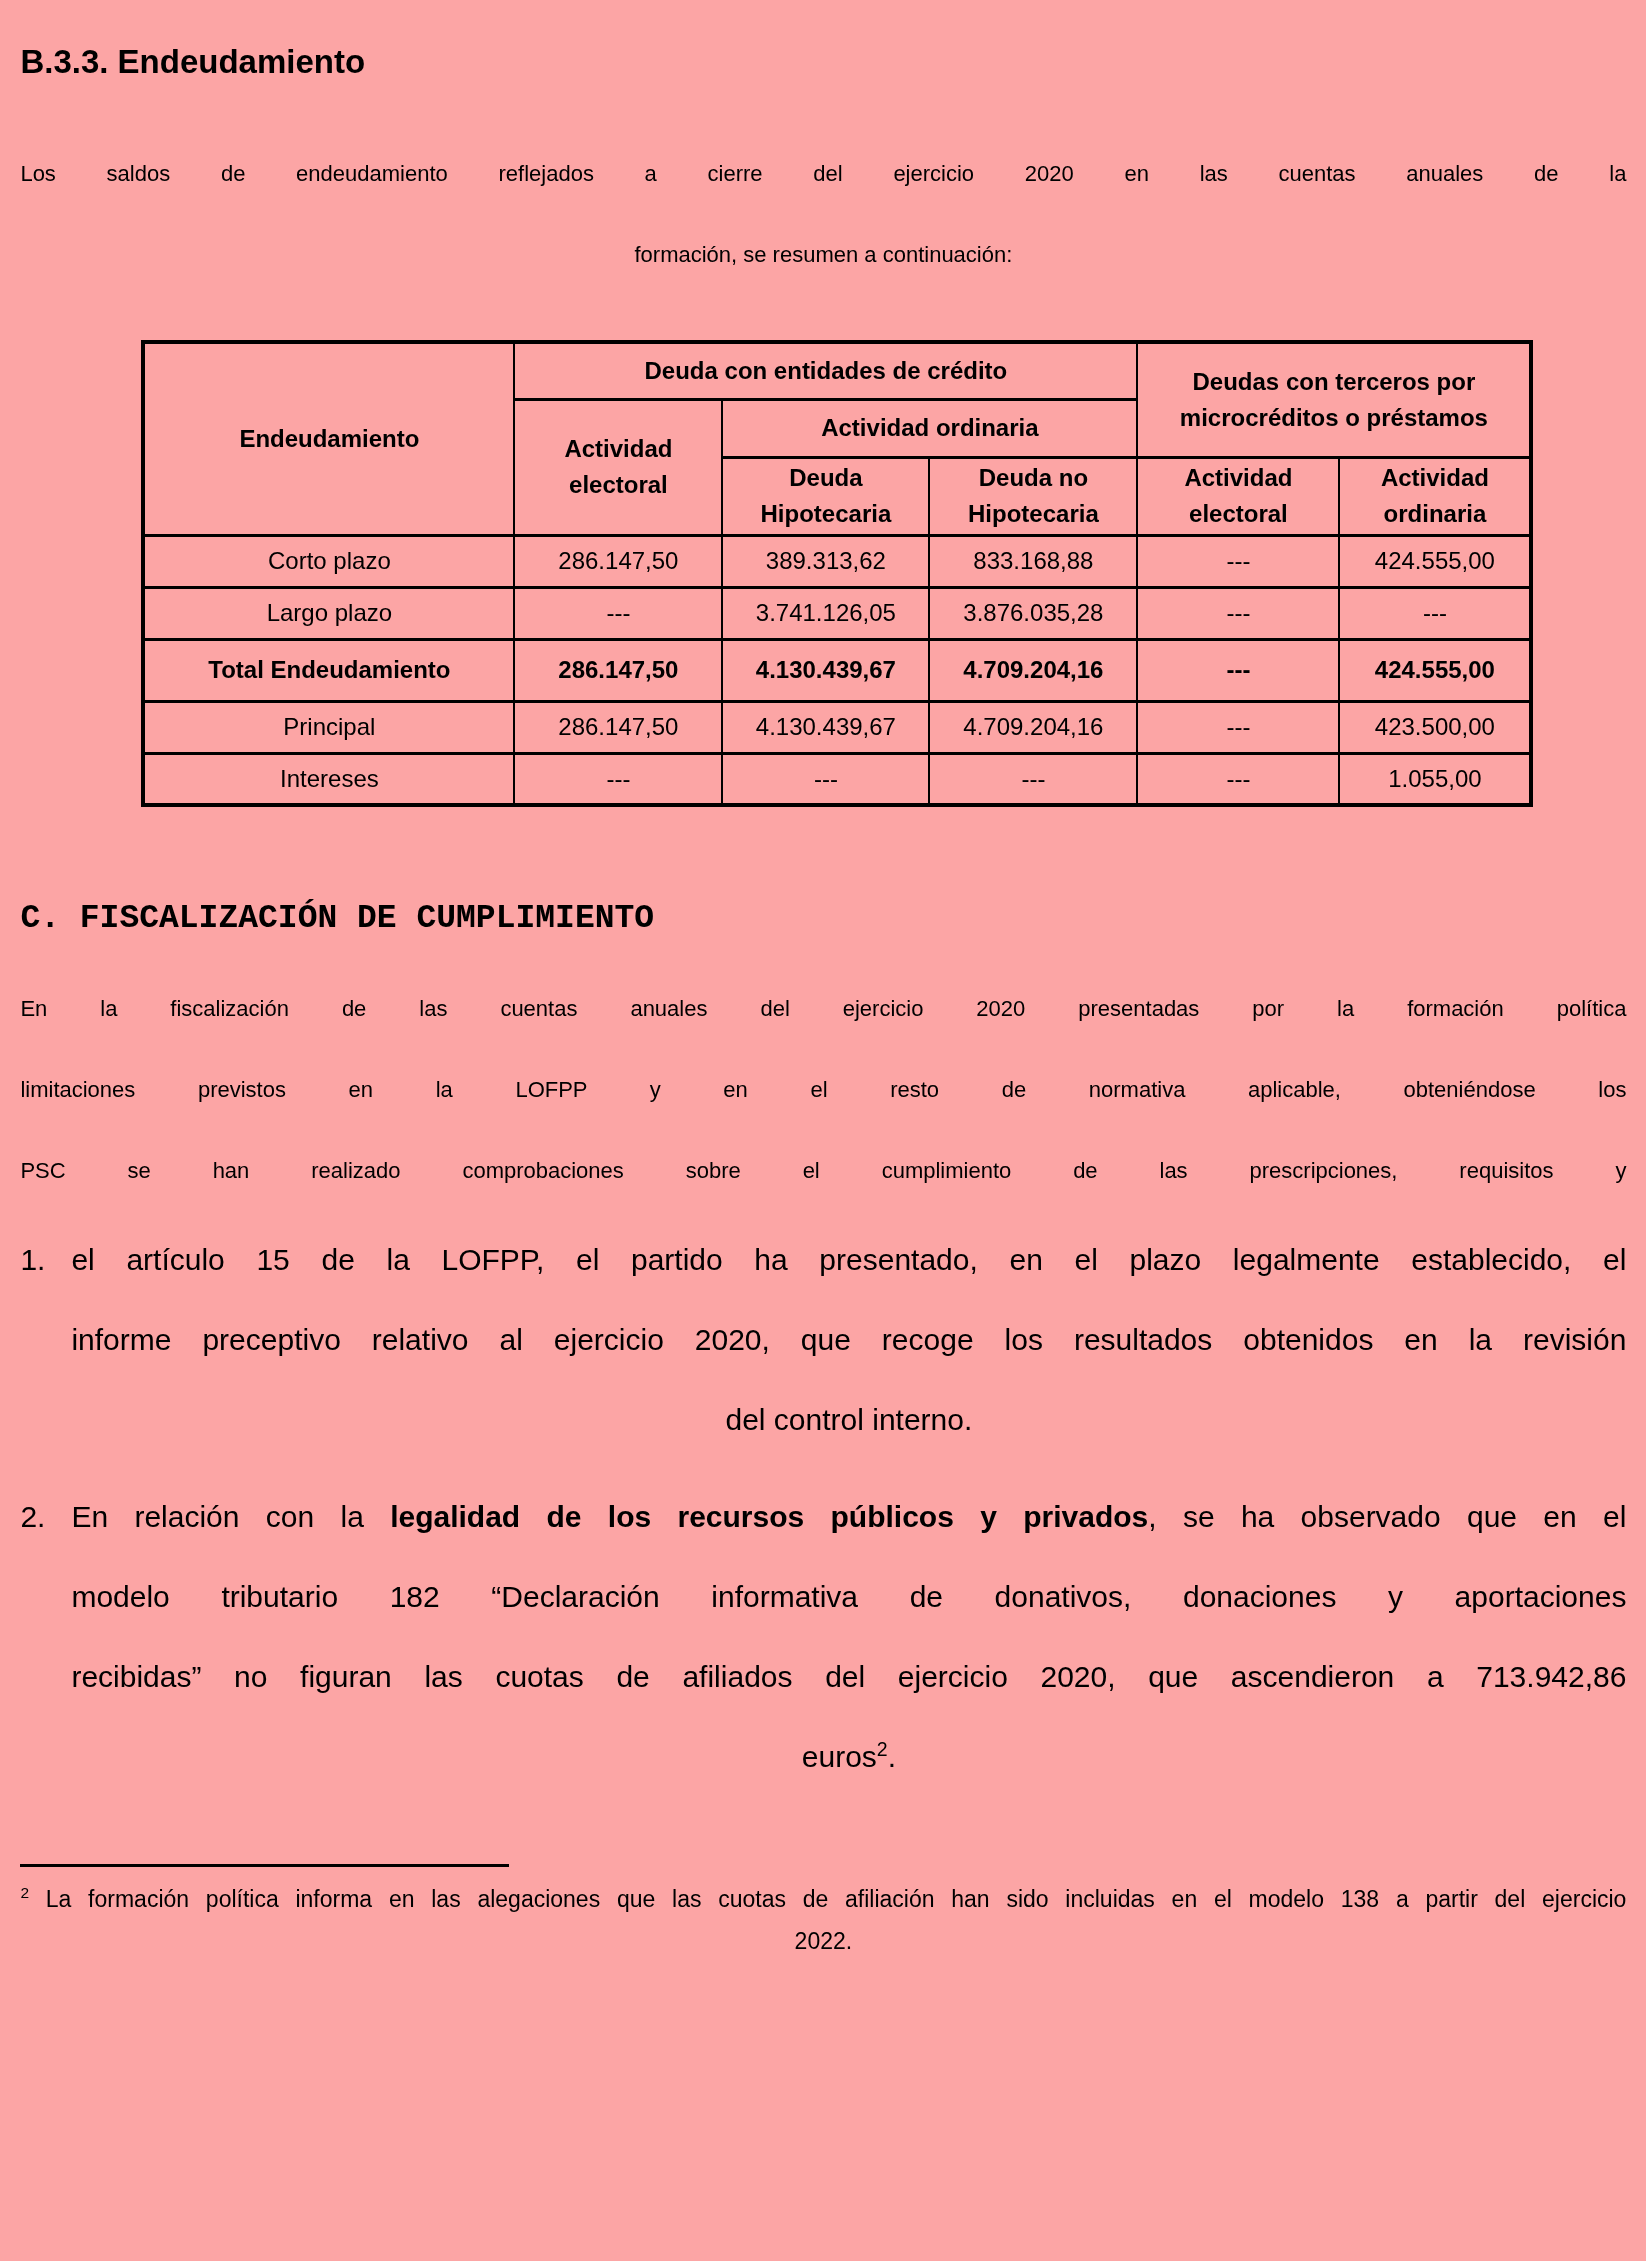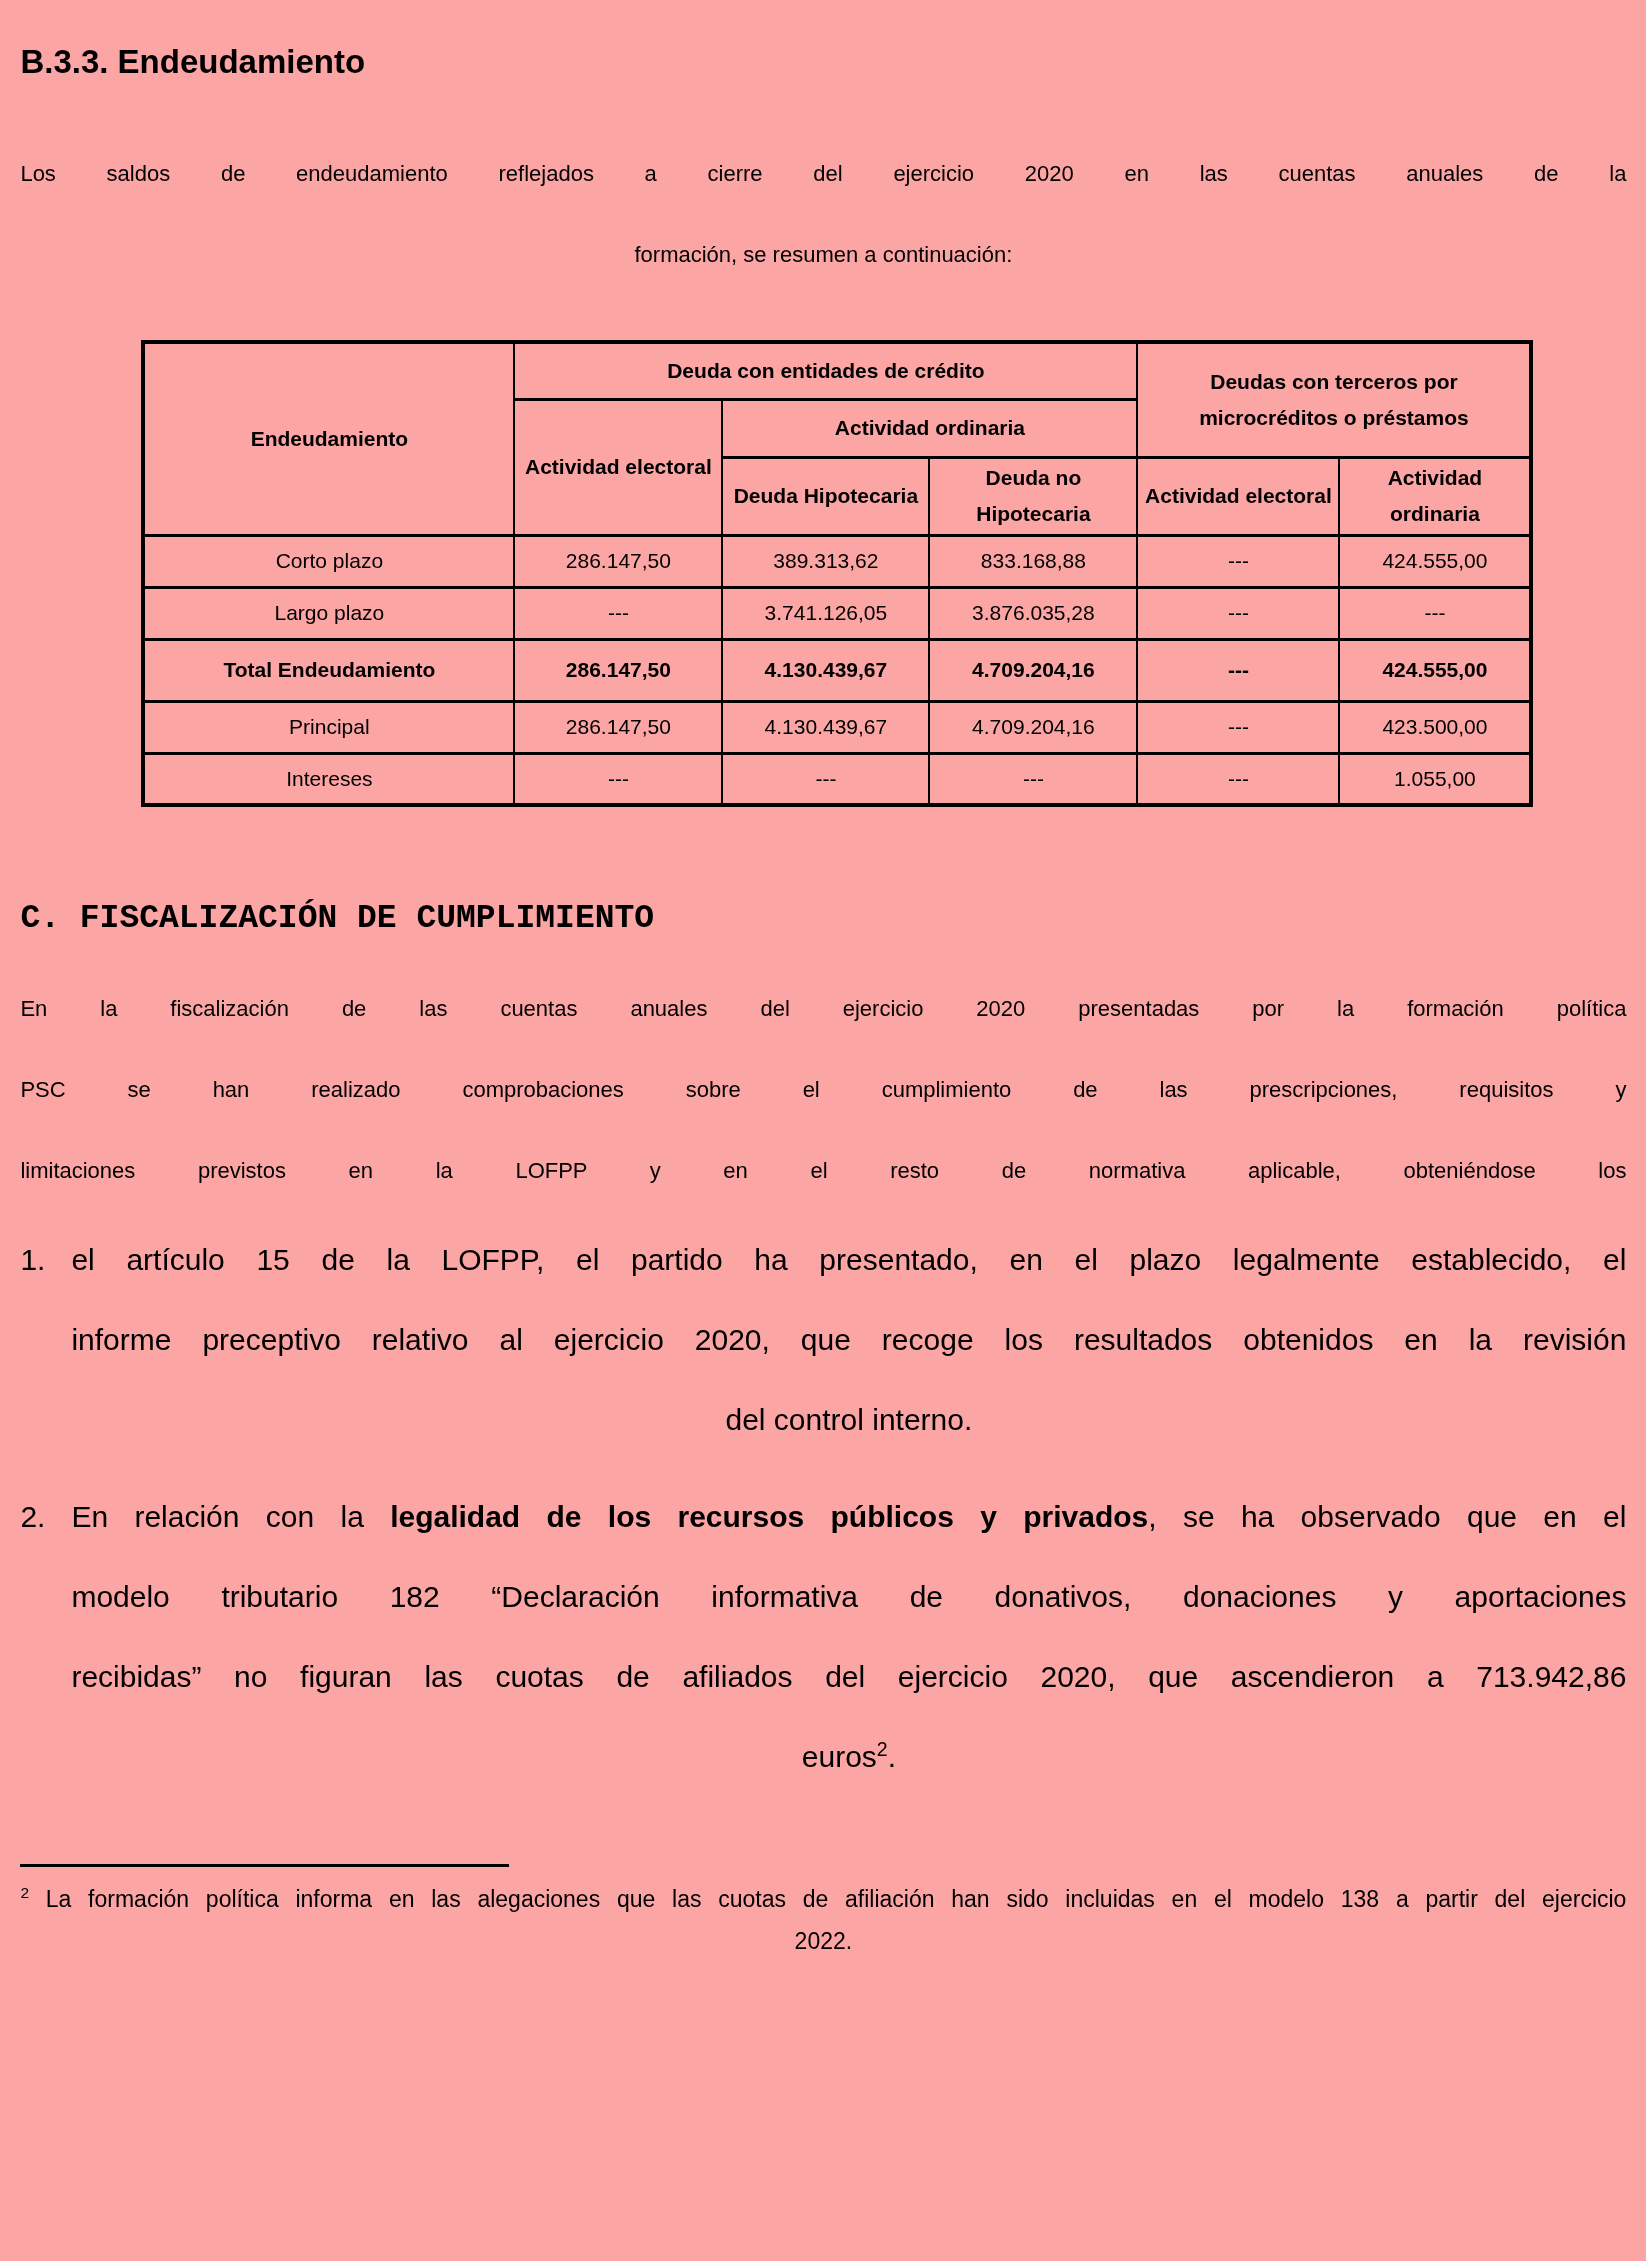--- a/index.html
+++ b/index.html
@@ -32,21 +32,21 @@
 
   
   table.debt {
     margin-top:45px; margin-left:121px;
     border-collapse:collapse; table-layout:fixed; width:1387px;
     border:4.1px solid #000;
   }
   table.debt td {
     border:2.4px solid #000; border-top-width:3.3px; border-bottom-width:3.3px;
     text-align:center; vertical-align:middle;
-    font-size:21px; line-height:36px; padding:1.6px 3.3px; overflow:hidden;
+    font-size:24px; line-height:36px; padding:1.6px 3.3px; overflow:hidden;
   }
   table.debt td.th { font-weight:bold; }
   tr.hr1 { height:57px; }
   tr.hr2 { height:58px; }
   tr.hr3 { height:68px; }
   tr.dr  { height:52px; }
   tr.dr-total { height:62px; }
   tr.dr-total td { font-weight:bold; }
 
   
@@ -133,22 +133,22 @@
         <td>---</td>
         <td>1.055,00</td>
       </tr>
     </tbody>
       </table>
 
     <div class="h1 h-c">C. FISCALIZACIÓN DE CUMPLIMIENTO</div>
 
     <div class="para para-c">
       <div class="ln jline">En la fiscalización de las cuentas anuales del ejercicio 2020 presentadas por la formación política</div>
+      <div class="ln jline">limitaciones previstos en la LOFPP y en el resto de normativa aplicable, obteniéndose los</div>
       <div class="ln jline">PSC se han realizado comprobaciones sobre el cumplimiento de las prescripciones, requisitos y</div>
-      <div class="ln jline">limitaciones previstos en la LOFPP y en el resto de normativa aplicable, obteniéndose los</div>
     </div>
 
     <div class="list-item item-1">
       <span class="item-num">1.</span>
       <div class="ln jline">el artículo 15 de la LOFPP, el partido ha presentado, en el plazo legalmente establecido, el</div>
       <div class="ln jline">informe preceptivo relativo al ejercicio 2020, que recoge los resultados obtenidos en la revisión</div>
       <div class="ln jlast">del control interno.</div>
     </div>
 
     <div class="list-item item-2">

